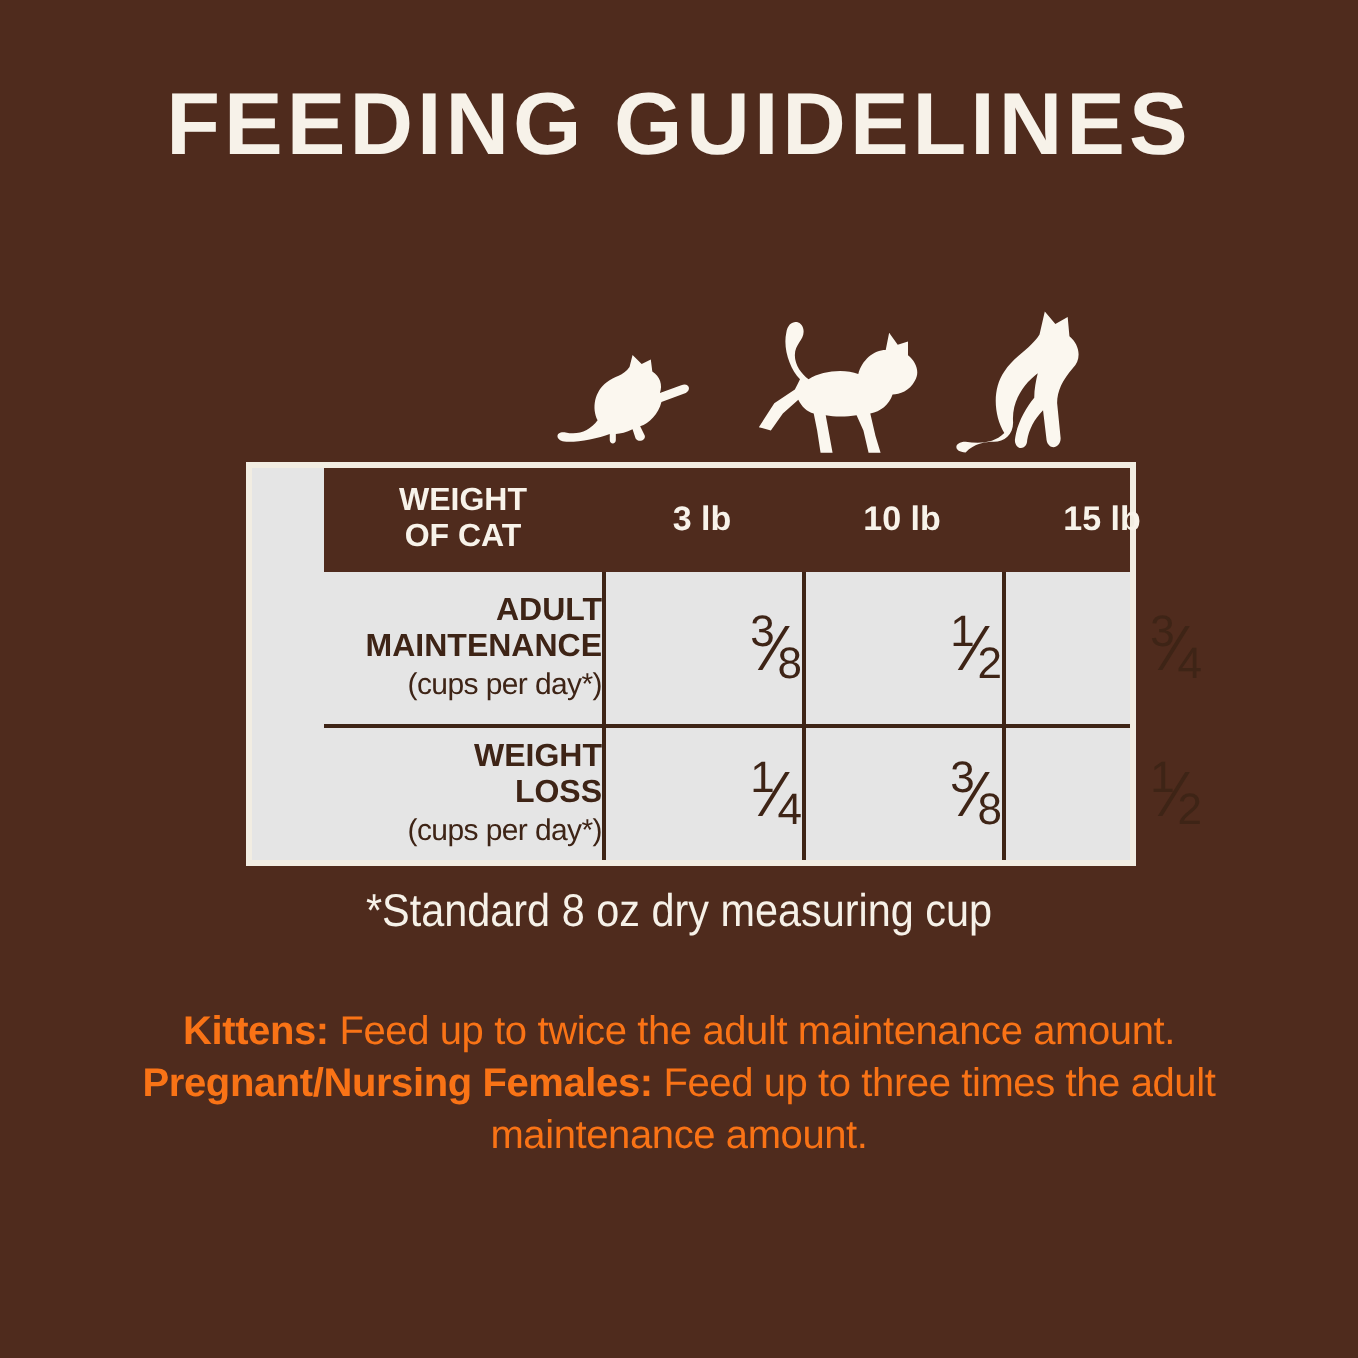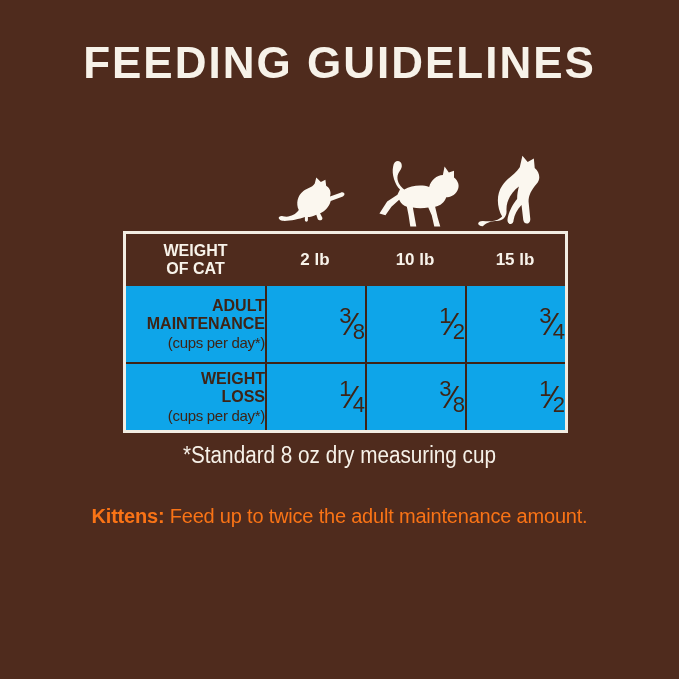--- a/index.html
+++ b/index.html
@@ -14,21 +14,21 @@
     color:#F7F2E9;margin:0;
   }
   .cat{position:absolute;}
   .cat svg{display:block;width:100%;height:100%;}
   .cat-kitten{left:276px;top:172px;width:76px;height:58px;}
   .cat-walking{left:370px;top:154px;width:96px;height:78px;}
   .cat-sitting{left:474px;top:150px;width:88px;height:82px;}
 
   .feed-table{
     position:absolute;left:123px;top:231px;width:445px;box-sizing:border-box;
-    border:3px solid #F2EDE2;background:#0ea5e9;
+    border:3px solid #F2EDE2;background:#e5e5e5;padding-left:36px;
   }
   .t-head{
     display:grid;grid-template-columns:139px 100px 100px 100px;
     background:#4F2B1D;color:#F8F3EA;height:52px;
   }
   .t-head .hc{display:flex;flex-direction:column;align-items:center;justify-content:center;
     font-weight:bold;font-size:17px;line-height:1.12;}
   .t-head .hc0{font-size:16px;}
   .t-row{
     display:grid;grid-template-columns:139px 100px 100px 100px;
@@ -82,21 +82,21 @@
       <path fill="#FBF7EF" d="M10,86 C3,86 3,80 10,80 C18,81 26,81 32,75 C26,65 25,50 32,40 C38,31 47,27 52,19 L55,6 L61,13 L68,9 L69,20 C75,25 76,33 71,38 C65,45 62,51 62,58 L64,78 C64,84 57,85 56,79 L54,62 C49,67 46,73 45,79 C45,85 38,85 38,79 C39,70 44,61 49,55 C49,50 50,45 51,41 C43,47 36,57 37,69 C37,76 32,80 26,80 C21,80 15,81 10,86 Z"></path>
     </svg>
   </div>
 
   <div class="feed-table">
     <div class="t-head">
       <div class="hc hc0">
         <span>WEIGHT</span>
         <span>OF CAT</span>
       </div>
-      <div class="hc">2 lb</div>
+      <div class="hc">3 lb</div>
       <div class="hc">10 lb</div>
       <div class="hc">15 lb</div>
     </div>
 
     <div class="t-row r1">
       <div class="cell label">
         <span class="lbl-line">ADULT</span>
         <span class="lbl-line">MAINTENANCE</span>
         <span class="lbl-note">(cups per day*)</span>
       </div>
@@ -150,15 +150,16 @@
           <span class="fr-den">2</span>
         </span>
       </div>
     </div>
   </div>
 
   <div class="footnote">*Standard 8 oz dry measuring cup</div>
 
   <div class="notes">
     <p><span class="lead">Kittens:</span><span> Feed up to twice the adult maintenance amount.</span></p>
+    <p><span class="lead">Pregnant/Nursing Females:</span><span> Feed up to three times the adult maintenance amount.</span></p>
   </div>
 
 </div>
 
 </body></html>

